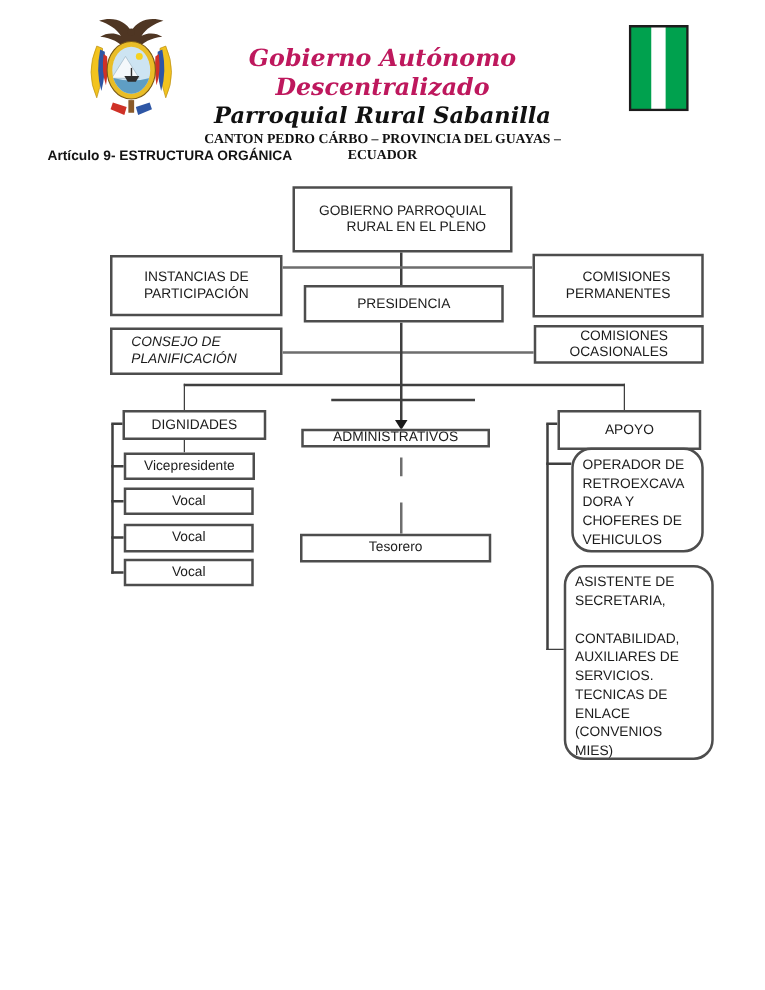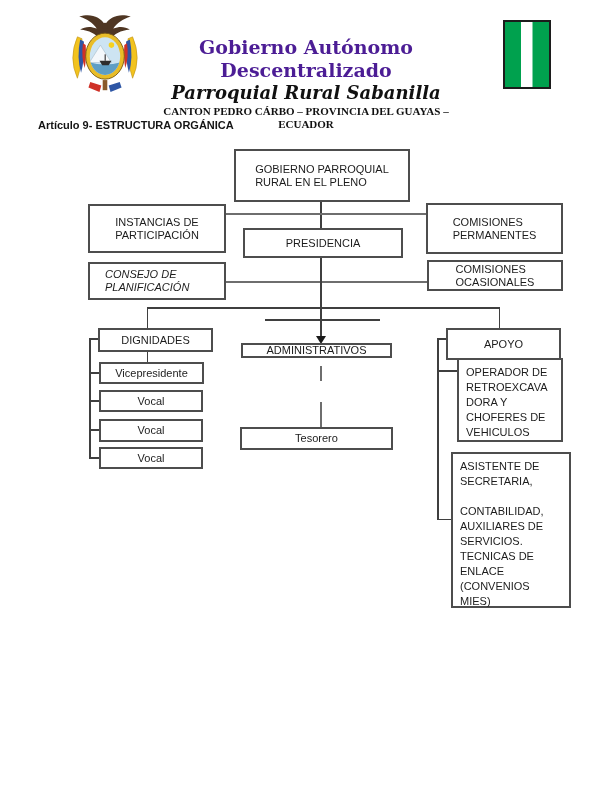--- a/index.html
+++ b/index.html
@@ -2,38 +2,38 @@
 <html><head>
 <meta charset="utf-8">
 <style>
   html,body{margin:0;padding:0;background:#ffffff;}
   .page{position:relative;width:612px;height:792px;background:#ffffff;overflow:hidden;
         font-family:"Liberation Sans",sans-serif;color:#1f1f1f;}
 
   
   .coa{position:absolute;left:62px;top:12px;width:86px;height:92px;}
   .titles{position:absolute;left:138px;top:36px;width:336px;text-align:center;}
-  .title-line1{font-family:"DejaVu Serif",serif;font-weight:bold;
-               font-size:19px;line-height:23px;color:#4c1d95;}
+  .title-line1{font-family:"DejaVu Serif",serif;font-style:italic;font-weight:bold;
+               font-size:19px;line-height:23px;color:#be185d;}
   .title-line2{font-family:"DejaVu Serif",serif;font-style:italic;font-weight:bold;
                font-size:18px;line-height:21px;color:#111;}
   .subtitle{font-family:"Liberation Serif",serif;font-weight:bold;font-size:11px;
             line-height:13px;margin-top:2px;color:#111;}
   .flag{position:absolute;left:503px;top:20px;width:48px;height:69px;}
 
   
   .article-heading{position:absolute;left:38px;top:119px;font-size:11px;font-weight:bold;color:#141414;}
 
   
   .obox{position:absolute;box-sizing:border-box;border:2px solid #4d4d4d;background:#ffffff;
-        display:flex;align-items:center;justify-content:center;text-align:left;
+        display:flex;align-items:center;justify-content:center;text-align:right;
         font-size:11px;line-height:13px;white-space:pre-line;color:#1c1c1c;}
   .obox.leftpad{justify-content:flex-start;text-align:left;padding-left:15px;font-style:italic;}
   .obox.tall{justify-content:flex-start;align-items:flex-start;text-align:left;
-             padding:5px 3px 0 7px;line-height:15px;}
+             padding:5px 3px 0 7px;line-height:15px;border-radius:16px;}
   .ln{position:absolute;background:#3f3f3f;}
   .ln.gray{background:#6e6e6e;}
   .arrow-down{position:absolute;width:0;height:0;
               border-left:5px solid transparent;border-right:5px solid transparent;
               border-top:8px solid #1a1a1a;}
 </style>
 </head>
 <body>
 
 <div class="page">

